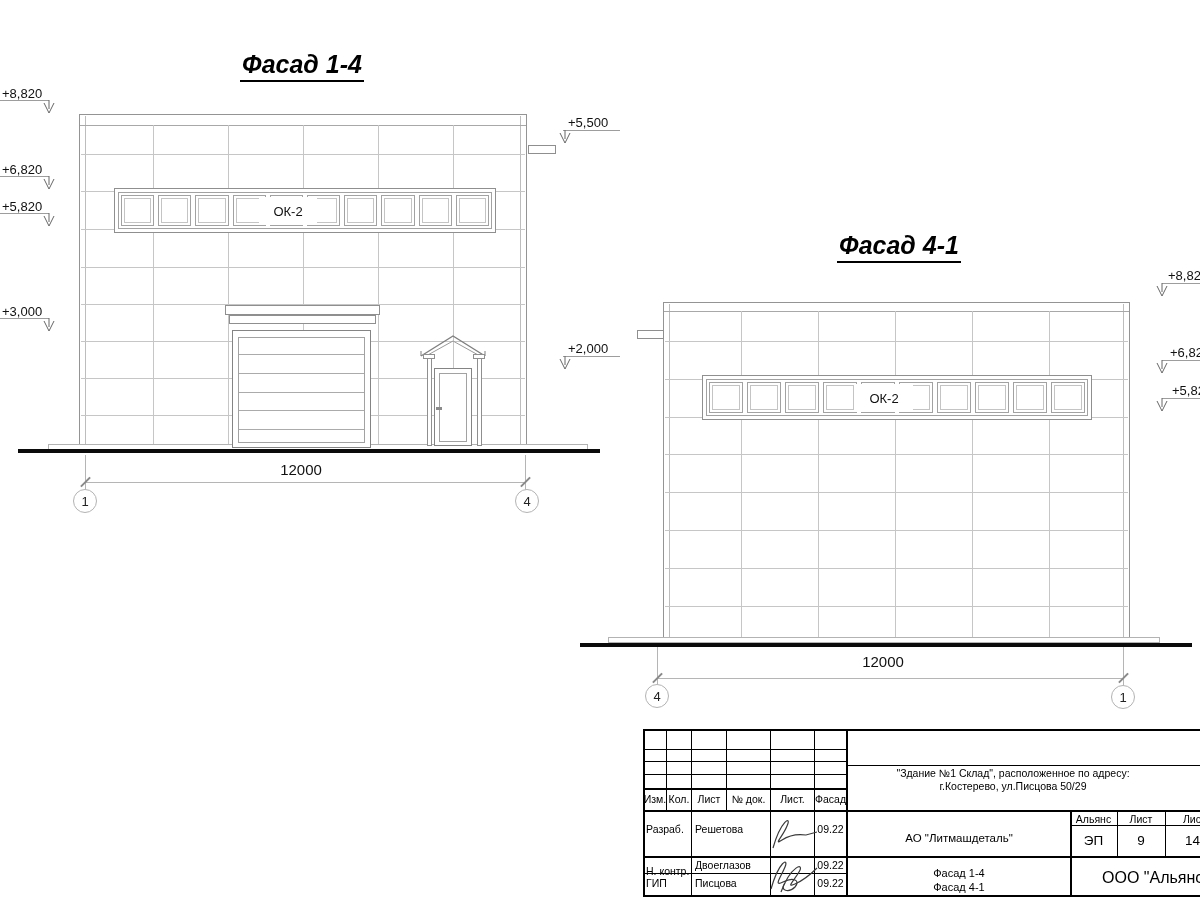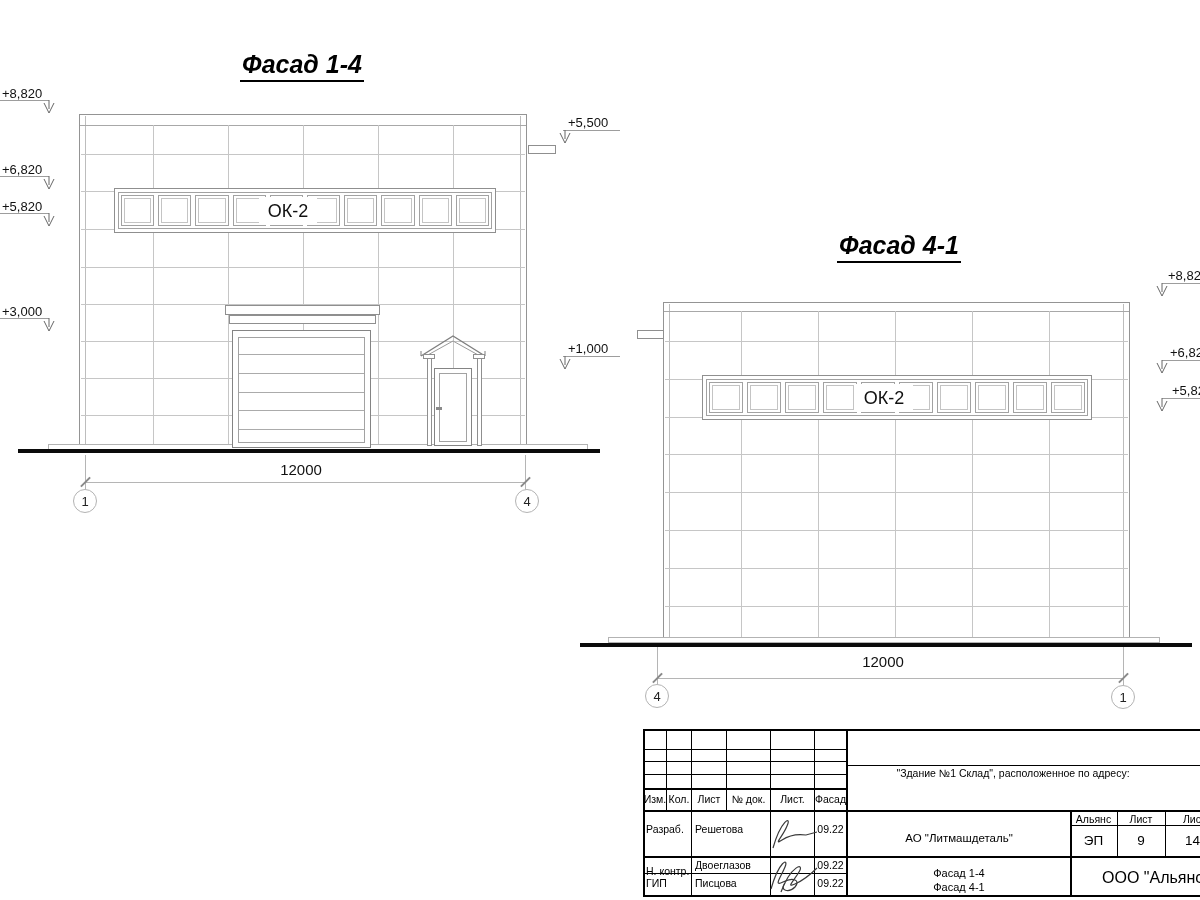--- a/index.html
+++ b/index.html
@@ -13,21 +13,21 @@
   .jh { position:absolute; left:1px; right:1px; height:1px; background:#c6c6c6; }
   .jv { position:absolute; width:1px; background:#c6c6c6; }
   .edge { position:absolute; top:1px; bottom:1px; width:1px; background:#bdbdbd; }
   .parapet { position:absolute; left:0; right:0; height:1px; background:#a8a8a8; }
   .band { position:absolute; background:#fff; border:1px solid #8f8f8f; }
   .band-inner { position:absolute; inset:3px; border:1px solid #a2a2a2; }
   .panes { position:absolute; inset:6px; display:flex; gap:4px; }
   .pane { flex:1; border:1px solid #a2a2a2; position:relative; background:#fff; }
   .pane::after { content:""; position:absolute; inset:2px; border:1px solid #c4c4c4; }
   .band-label { position:absolute; background:#fff; display:flex; align-items:center; justify-content:center;
-                font-size:18px; color:#111; }
+                font-size:13px; color:#111; }
   .elev-label { position:absolute; font-size:13px; color:#111; white-space:nowrap; }
   .lead { position:absolute; height:1px; background:#9d9d9d; }
   .arrow { position:absolute; overflow:visible; }
   .dimline { position:absolute; height:1px; background:#b5b5b5; }
   .extline { position:absolute; width:1px; background:#b5b5b5; }
   .tick { position:absolute; width:13px; height:2px; background:#8a8a8a; transform:rotate(-45deg); }
   .dim-text { position:absolute; font-size:15px; color:#111; text-align:center; background:#fff; }
   .axis-circle { position:absolute; width:24px; height:24px; border:1px solid #b3b3b3; border-radius:50%;
                  background:#fff; display:flex; align-items:center; justify-content:center; font-size:13px; color:#222; }
   .white-rect { position:absolute; background:#fff; border:1px solid #8f8f8f; }
@@ -142,21 +142,21 @@
   <svg class="arrow" style="left:43px; top:318px;" width="12" height="16">
       <path d="M6 0 V9 M1 3 L6 13 L11 3" fill="none" stroke="#666" stroke-width="1"></path>
     </svg>
 
   <div class="elev-label" style="left:568px; top:115px;">+5,500</div>
   <div class="lead" style="left:563px; top:130px; width:57px;"></div>
   <svg class="arrow" style="left:559px; top:130px;" width="12" height="16">
       <path d="M6 0 V9 M1 3 L6 13 L11 3" fill="none" stroke="#666" stroke-width="1"></path>
     </svg>
 
-  <div class="elev-label" style="left:568px; top:341px;">+1,000</div>
+  <div class="elev-label" style="left:568px; top:341px;">+2,000</div>
   <div class="lead" style="left:563px; top:356px; width:57px;"></div>
   <svg class="arrow" style="left:559px; top:356px;" width="12" height="16">
       <path d="M6 0 V9 M1 3 L6 13 L11 3" fill="none" stroke="#666" stroke-width="1"></path>
     </svg>
 
   <div class="extline" style="left:85px; top:455px; height:35px;"></div>
   <div class="extline" style="left:525px; top:455px; height:35px;"></div>
   <div class="dimline" style="left:85px; top:482px; width:440px;"></div>
   <div class="tick" style="left:79px; top:481px;"></div>
   <div class="tick" style="left:519px; top:481px;"></div>
@@ -284,20 +284,21 @@
     <svg class="arrow" style="left:122px; top:83px;" width="58" height="43">
       <path d="M8 36 C16 8 27 3 22 14 C18 24 8 34 17 28 C26 22 34 22 41 23 L52 20" fill="none" stroke="#3a3a3a" stroke-width="1.2"></path>
     </svg>
     <svg class="arrow" style="left:118px; top:126px;" width="62" height="40">
       <path d="M10 34 C18 6 28 2 24 12 C20 22 12 32 22 27 C32 22 40 25 34 32 C28 38 18 36 24 28" fill="none" stroke="#3a3a3a" stroke-width="1.2"></path>
       <path d="M20 37 C30 10 44 7 38 17 C32 27 25 33 34 29 C43 25 50 19 56 13" fill="none" stroke="#3a3a3a" stroke-width="1.2"></path>
     </svg>
 
     <div class="abs addr" style="left:203px; top:38px; width:334px;">
       <div>"Здание №1 Склад", расположенное по адресу:</div>
+      <div>г.Костерево, ул.Писцова 50/29</div>
     </div>
     <div class="tbt" style="left:205px; top:96px; width:222px; height:26px; font-size:11.5px;">АО "Литмашдеталь"</div>
     <div class="abs" style="left:205px; top:138px; width:222px; text-align:center; font-size:11px; line-height:13.5px;">
       <div>Фасад 1-4</div>
       <div>Фасад 4-1</div>
     </div>
 
     <div class="tbt" style="left:427px; top:83px; width:47px; height:13px;">Альянс</div>
     <div class="tbt" style="left:474px; top:83px; width:48px; height:13px;">Лист</div>
     <div class="tbt" style="left:522px; top:83px; width:70px; height:13px;">Листов</div>

